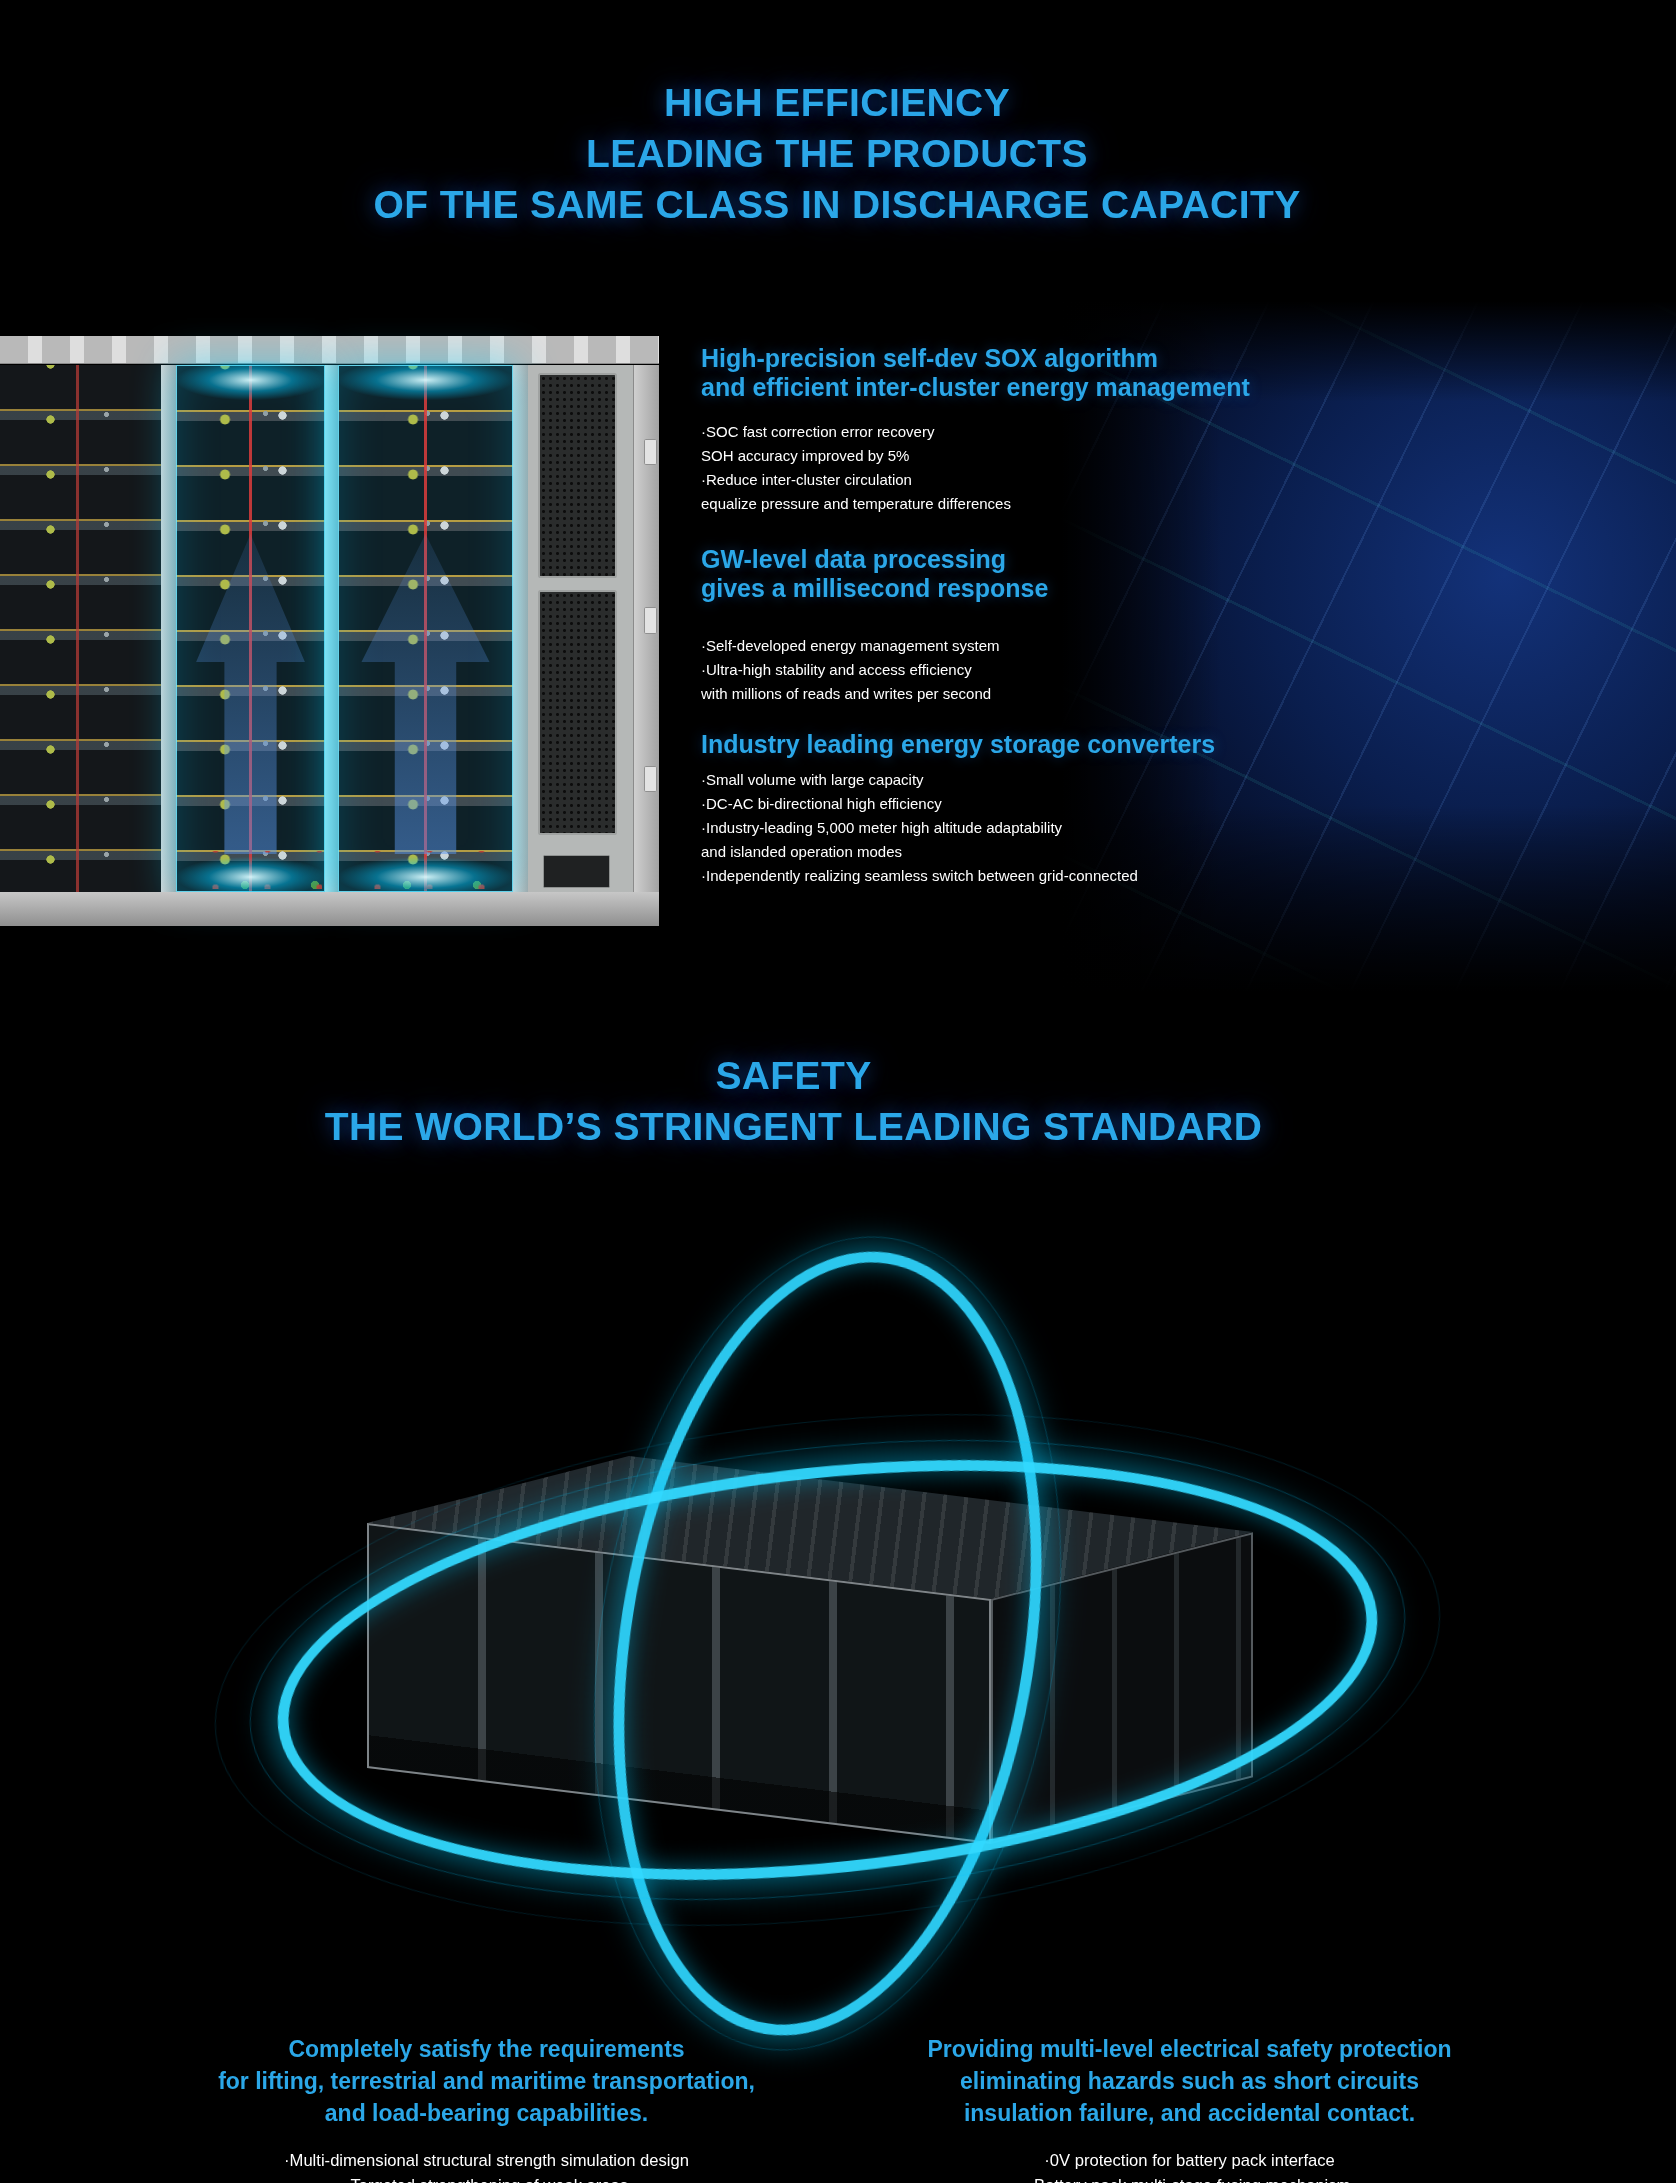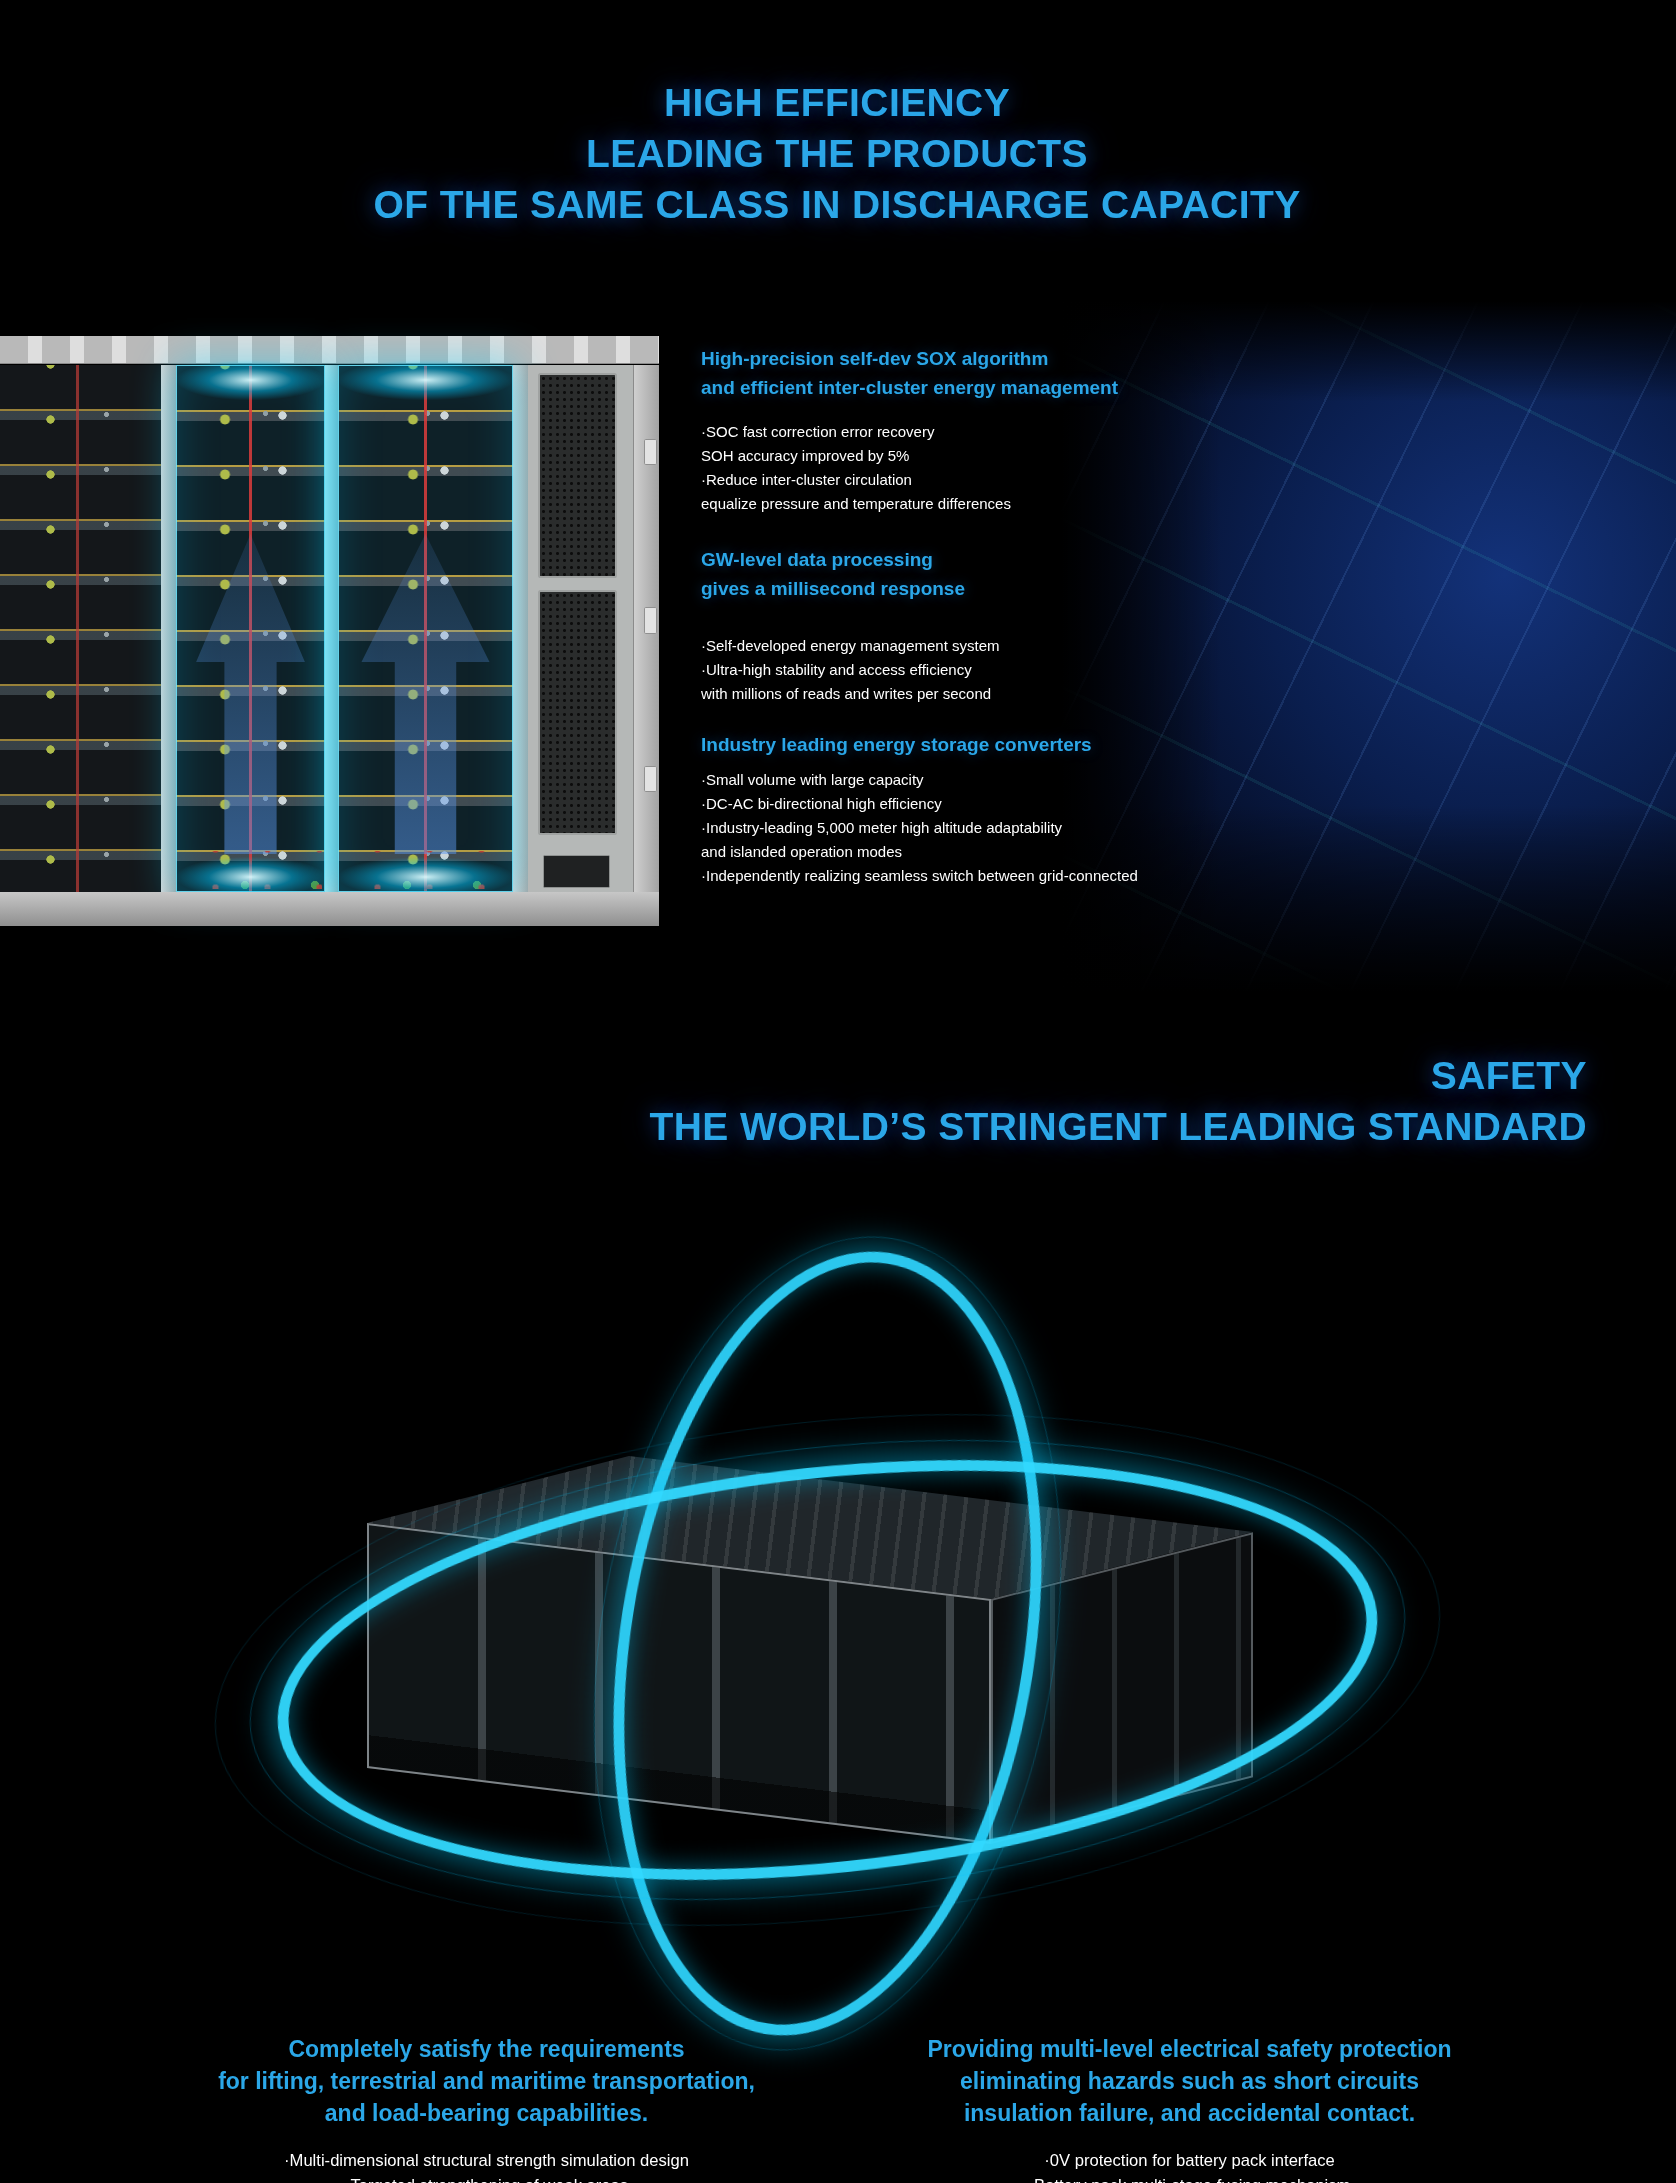--- a/index.html
+++ b/index.html
@@ -63,29 +63,29 @@
   .vent{position:absolute;left:9.6px;width:79px;background-color:#2a2c2c;border:2.6px solid #9fa2a1;border-radius:2.6px;
     background-image:radial-gradient(#0c0c0c 1.3px,transparent 1.6px);background-size:7px 7px;box-sizing:border-box;}
   .vent.v1{top:7.9px;height:205px;} .vent.v2{top:225px;height:245px;}
   .vent-unit{position:absolute;bottom:4.4px;left:15px;width:65px;height:31px;background:#1f2122;border:1.7px solid #8e9190;border-radius:1.7px;}
   .bc-door{flex:1;position:relative;background:linear-gradient(90deg,#cfcfcf,#a3a3a3);border-left:1.7px solid #8b8b8b;}
   .hinge{position:absolute;right:1.7px;width:11.4px;height:24.5px;background:#e3e3e3;border:1.3px solid #909090;border-radius:1.7px;}
   .hinge.h1{top:14%;} .hinge.h2{top:46%;} .hinge.h3{top:76%;}
   .bc-bottom{position:absolute;left:0;bottom:0;width:659px;height:34px;background:linear-gradient(180deg,#c7c7c7,#8f8f8f);}
 
   .eff-text{position:absolute;left:701px;top:344px;width:699px;}
-  .eff-h{color:#2ba7e8;font-weight:bold;font-size:19px;line-height:29px;}
+  .eff-h{color:#2ba7e8;font-weight:bold;font-size:25px;line-height:29px;}
   .eff-h div{text-shadow:0 0 13px rgba(40,140,255,.35);}
   .eff-b{color:#fff;font-size:15px;line-height:24px;font-weight:400;}
   .eff-block.b1 .eff-b{margin-top:17.5px;}
   .eff-block.b2{margin-top:29px;} .eff-block.b2 .eff-b{margin-top:31px;}
   .eff-block.b3{margin-top:24px;} .eff-block.b3 .eff-b{margin-top:9.6px;}
 
   
-  .safety-title{position:absolute;top:1050px;left:0;width:1587px;text-align:right;}
+  .safety-title{position:absolute;top:1050px;left:0;width:1587px;text-align:center;}
   .safety-title .hero-line{font-size:39px;line-height:51px;}
 
   .sv{position:absolute;left:249px;top:1196px;width:1179px;height:838px;}
   .sv-box{position:absolute;left:118px;top:170px;width:886px;height:489px;}
   .face-top{position:absolute;left:0;top:0;width:886px;height:245px;
     clip-path:polygon(0px 157px,624px 233px,886px 166px,262px 90px);
     background-color:#20262a;
     background-image:repeating-linear-gradient(97deg,rgba(255,255,255,.09) 0 3.9px,transparent 3.9px 21px);}
   .face-front{position:absolute;left:0;top:157px;width:624px;height:245px;transform:skewY(6.94deg);
     transform-origin:left top;border:2.2px solid #7e8488;box-sizing:border-box;

